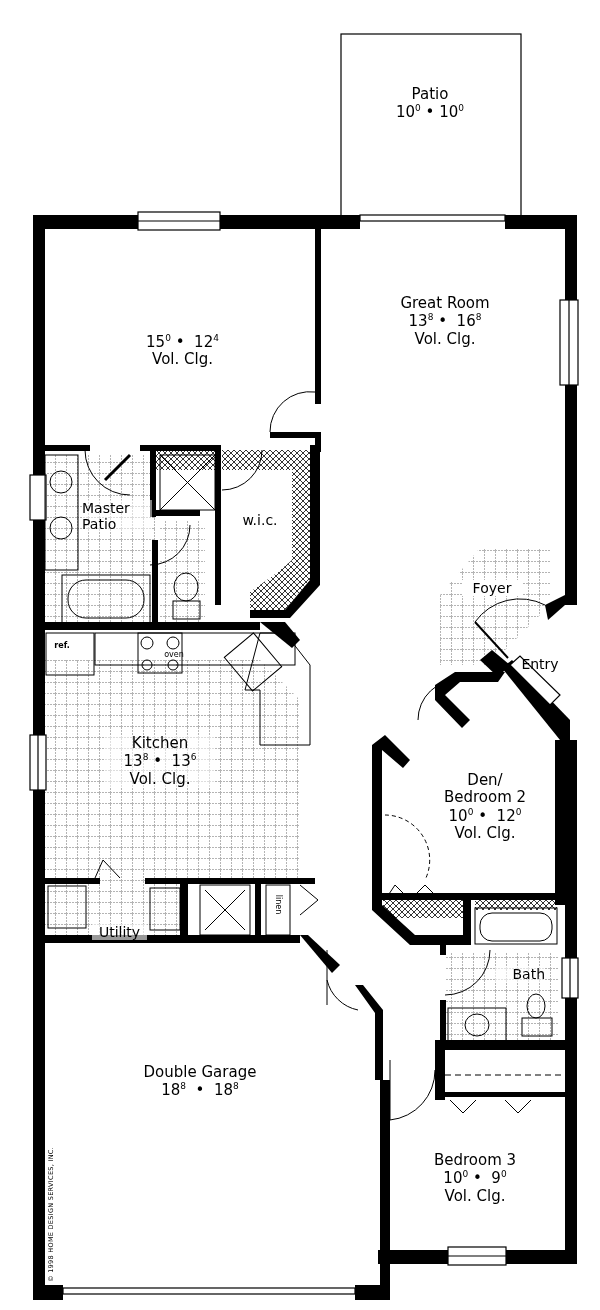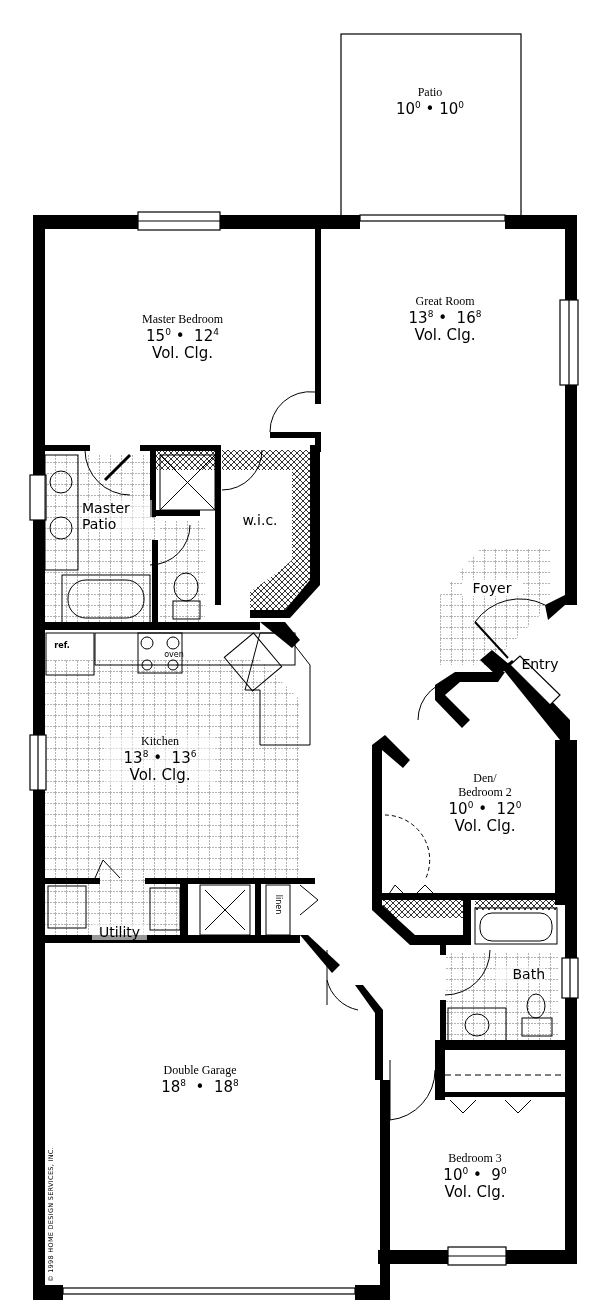--- a/index.html
+++ b/index.html
@@ -1,21 +1,21 @@
 <!DOCTYPE html>
 <html><head>
 <meta charset="utf-8">
 <style>
   html, body { margin: 0; padding: 0; background: #ffffff; }
   body { width: 600px; height: 1310px; position: relative; overflow: hidden;
          font-family: "Liberation Sans", sans-serif; color: #000; }
   svg.plan { position: absolute; left: 0; top: 0; }
   .lbl { position: absolute; text-align: center; line-height: 1.15; color: #000;
          font-family: "DejaVu Sans", sans-serif; }
-  .lbl .name { font-size: 12px; font-family: Liberation Serif, serif; }
+  .lbl .name { font-size: 15px; }
   .lbl .dim, .lbl .clg { font-size: 15px; }
   .lbl sup { font-size: 9px; vertical-align: 6px; }
   .small { font-size: 14px; }
   .tiny { font-size: 8px; }
   .copyright { position: absolute; left: 47px; top: 1282px; transform-origin: 0 0;
                transform: rotate(-90deg); font-size: 6.5px; letter-spacing: 0.3px;
                white-space: nowrap; font-family: "DejaVu Sans", sans-serif; }
 </style>
 </head>
 <body>
@@ -213,22 +213,21 @@
 <div class="lbl" style="left:370px; top:86px; width:120px;">
   <div class="name">Patio</div>
   <div class="dim">
     <span>10</span><sup>0</sup>
     <span>•</span>
     <span>10</span><sup>0</sup>
   </div>
 </div>
 
 <div class="lbl" style="left:90px; top:313px; width:185px;">
-  <div class="name">Master Bedroom</div>
-  <div class="dim" style="margin-top:0;">
+  <div class="dim" style="margin-top:20px;">
     <span>15</span><sup>0</sup>
     <span>•</span>
     &nbsp;<span>12</span><sup>4</sup>
   </div>
   <div class="clg">Vol. Clg.</div>
 </div>
 
 <div class="lbl" style="left:375px; top:295px; width:140px;">
   <div class="name">Great Room</div>
   <div class="dim">

